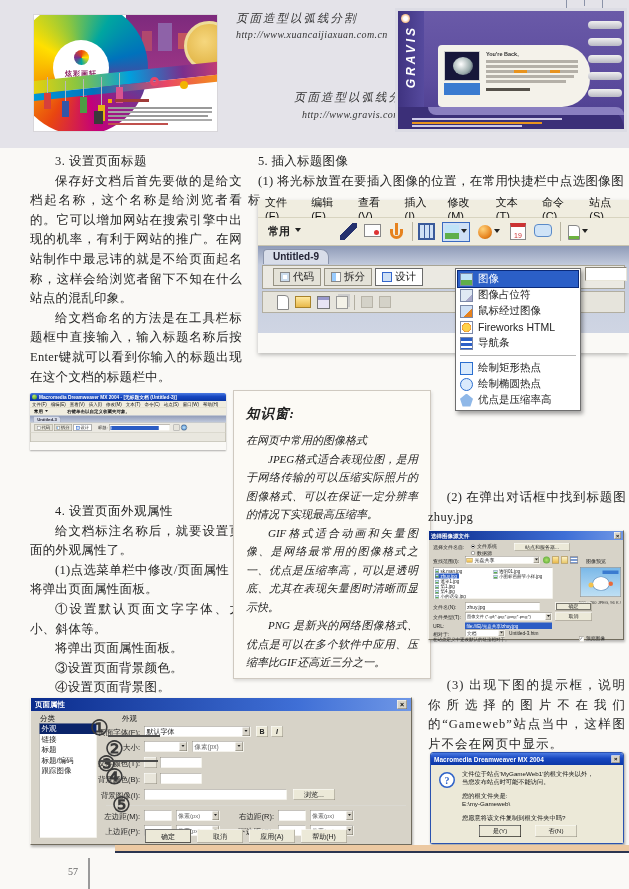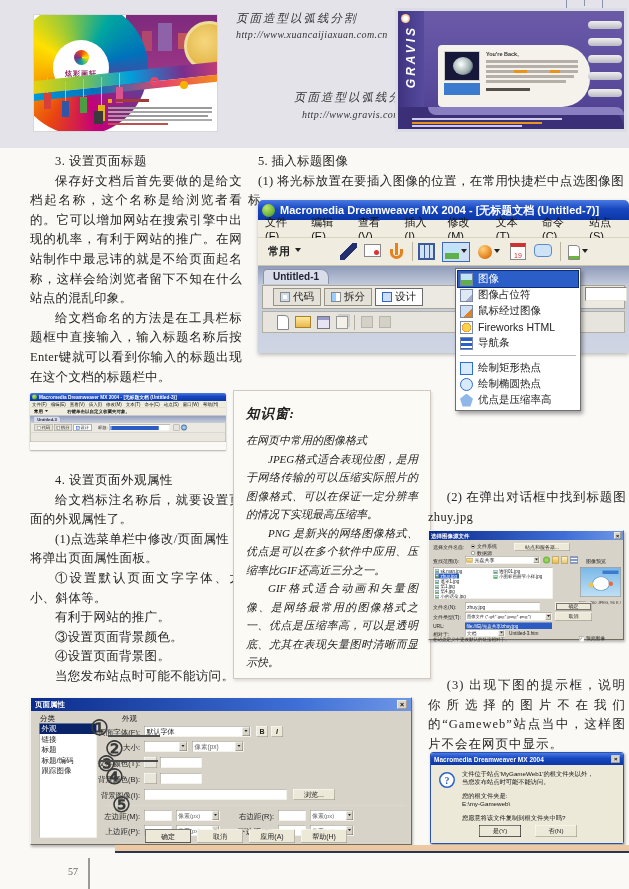--- a/index.html
+++ b/index.html
@@ -131,25 +131,20 @@
     <p>保存好文档后首先要做的是给文档起名称，这个名称是给浏览者看的。它可以增加网站在搜索引擎中出现的机率，有利于网站的推广。在网站制作中最忌讳的就是不给页面起名称，这样会给浏览者留下不知在什么站点的混乱印象。</p>
     <p>给文档命名的方法是在工具栏标题框中直接输入，输入标题名称后按Enter键就可以看到你输入的标题出现在这个文档的标题栏中。</p>
   </div>
 
   <div class="abs body-text" style="left:248px;top:152px;width:376px">
     <p style="text-indent:.8em">5. 插入标题图像</p>
     <p style="text-indent:.8em">(1) 将光标放置在要插入图像的位置，在常用快捷栏中点选图像图标。</p>
   </div>
 
   <div class="abs" style="left:258px;top:200px;width:371px;height:153px;box-shadow:0 2px 4px rgba(0,0,0,.25)">
-    <div class="win-title" style="height:20px;border-radius:5px 5px 0 0;padding:0 4px;font-size:11px">
-      <span style="width:13px;height:13px;border-radius:50%;flex:0 0 13px;margin-right:5px;
-                   background:radial-gradient(circle at 35% 30%,#bfe86a,#6db33f 60%,#3e7d22)"></span>
-      <span style="white-space:nowrap">Macromedia Dreamweaver MX 2004 - [无标题文档 (Untitled-7)]</span>
-    </div>
     <div class="menu-bar" style="height:18px;font-size:11px;border-bottom:1px solid #d8d4c0">
       <span style="padding:0 7px">文件(F)</span>
       <span style="padding:0 7px">编辑(E)</span>
       <span style="padding:0 7px">查看(V)</span>
       <span style="padding:0 7px">插入(I)</span>
       <span style="padding:0 7px">修改(M)</span>
       <span style="padding:0 7px">文本(T)</span>
       <span style="padding:0 7px">命令(C)</span>
       <span style="padding:0 7px">站点(S)</span>
     </div>
@@ -184,21 +179,21 @@
       <span class="abs" style="left:276px;top:6px;width:18px;height:13px;background:#cfe3f7;border:1px solid #5a8ac8;border-radius:4px"></span>
       <span class="abs" style="left:302px;top:4px;width:1px;height:19px;background:#b8b4a0"></span>
       <span class="abs row" style="left:308px;top:4px;width:28px;height:20px;gap:2px;padding:2px">
         <span style="width:12px;height:15px;background:#fff;border:1px solid #888;border-top-right-radius:4px;box-shadow:inset 0 -3px 0 #6db33f"></span>
         <span class="dntri"></span>
       </span>
     </div>
     <div style="height:87px;background:linear-gradient(180deg,#8f9bb8,#c3cbdd 22%,#cfd5e3);position:relative">
       <div class="sans" style="position:absolute;left:5px;top:3px;width:66px;height:15px;background:#d8dde9;border:1px solid #8a94ac;border-bottom:none;
                   border-radius:4px 8px 0 0;font-size:10px;font-weight:700;color:#223;text-align:center;line-height:14px">
-        <span>Untitled-1</span>
+        <span>Untitled-9</span>
       </div>
       <div style="position:absolute;left:4px;top:19px;width:363px;height:24px;background:#ebe9e2;border:1px solid #a8a494;display:flex;align-items:center;gap:3px;padding-left:10px">
         <span class="sans row" style="height:18px;padding:0 6px;font-size:10.5px;gap:3px;background:#e4e2d8;border:1px solid #979384">
           <span style="width:10px;height:10px;background:#fff;border:1px solid #888;box-shadow:inset 0 0 0 2px #cde"></span>
           <span>代码</span>
         </span>
         <span class="sans row" style="height:18px;padding:0 6px;font-size:10.5px;gap:3px;background:#e4e2d8;border:1px solid #979384">
           <span style="width:10px;height:10px;background:linear-gradient(90deg,#9cf 50%,#fff 50%);border:1px solid #888"></span>
           <span>拆分</span>
         </span>
@@ -304,39 +299,39 @@
           <span style="position:absolute;left:2px;top:2px;width:96px;height:8px;background:#2b5cc4;
                        box-shadow:inset 0 0 0 1px #2b5cc4, inset 2px 0 0 #cfe0f5"></span>
         </span>
         <span style="width:12px;height:12px;background:#e6e4dc;border:1px solid #999;margin-left:4px"></span>
         <span style="width:12px;height:12px;border-radius:50%;background:radial-gradient(#bfe3f7,#3a7bd0);border:1px solid #246"></span>
       </div>
       <div style="height:18px;background:#e9e7df;border:1px solid #a8a494;border-top:none"></div>
     </div>
   </div>
 
-  <div class="abs body-text" style="left:30px;top:471px;width:212px">
+  <div class="abs body-text" style="left:30px;top:502px;width:212px">
     <p class="h-num">4. 设置页面外观属性</p>
     <p>给文档标注名称后，就要设置页面的外观属性了。</p>
     <p>(1)点选菜单栏中修改/页面属性，将弹出页面属性面板。</p>
     <p>①设置默认页面文字字体、大小、斜体等。</p>
-    <p>有利于网站的推广。</p>
+    <p>将弹出页面属性面板。</p>
     <p>③设置页面背景颜色。</p>
     <p>④设置页面背景图。</p>
     <p>当您发布站点时可能不能访问。</p>
   </div>
 
   <div class="abs ital" style="left:233px;top:390px;width:198px;height:289px;background:#fcfaf5;border:1px solid #cfc9c0;
               box-shadow:1px 2px 3px rgba(0,0,0,.12);padding:14px 12px;color:#222">
     <div style="font-size:13.5px;font-weight:700;margin-bottom:8px;letter-spacing:1px">知识窗:</div>
     <div style="font-size:11px;line-height:18.5px;text-align:justify">
       <div>在网页中常用的图像格式</div>
       <p style="text-indent:2em">JPEG格式适合表现位图，是用于网络传输的可以压缩实际照片的图像格式、可以在保证一定分辨率的情况下实现最高压缩率。</p>
+      <p style="text-indent:2em">GIF格式适合动画和矢量图像、是网络最常用的图像格式之一、优点是压缩率高，可以是透明底、尤其在表现矢量图时清晰而显示快。</p>
       <p style="text-indent:2em">PNG 是新兴的网络图像格式、优点是可以在多个软件中应用、压缩率比GIF还高近三分之一。</p>
-      <p style="text-indent:2em">GIF格式适合动画和矢量图像、是网络最常用的图像格式之一、优点是压缩率高，可以是透明底、尤其在表现矢量图时清晰而显示快。</p>
     </div>
   </div>
 
   <div class="abs body-text" style="left:428px;top:488px;width:198px">
     <p style="text-indent:1.5em">(2) 在弹出对话框中找到标题图 zhuy.jpg</p>
   </div>
 
   <div class="abs" style="left:428px;top:530px;width:196px;height:110px">
     <div class="scale2 dlg sans" style="width:392px;height:220px">
       <div class="c-title" style="height:18px;padding:0 4px;font-size:11px;justify-content:space-between">

